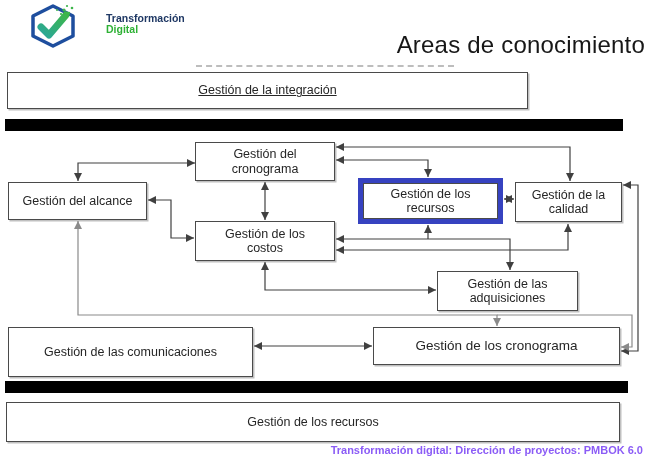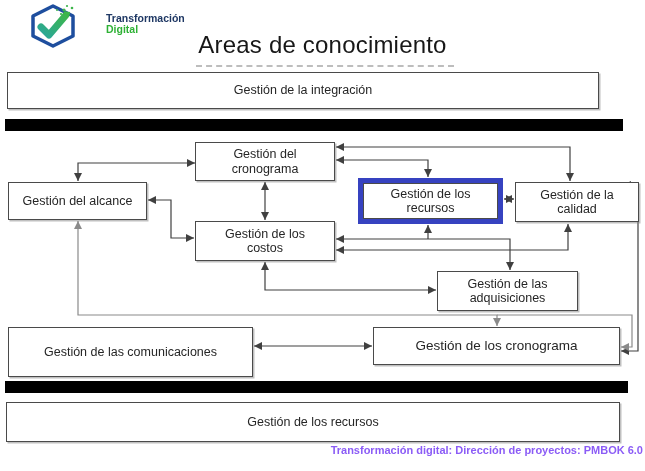--- a/index.html
+++ b/index.html
@@ -7,40 +7,40 @@
     position:relative;width:645px;height:471px;background:#ffffff;overflow:hidden;
     font-family:"Liberation Sans", sans-serif;
   }
   .box{
     position:absolute;box-sizing:border-box;background:#fff;
     border:1px solid #4a4a4a;box-shadow:1.5px 1.5px 0 rgba(130,130,130,.5);
     display:flex;align-items:center;justify-content:center;text-align:center;
     font-size:12.5px;line-height:14.5px;color:#262626;z-index:3;
   }
   .nowrap{white-space:nowrap;}
-  #b-integracion{left:7px;top:72px;width:592px;height:37px;}
+  #b-integracion{left:7px;top:72px;width:521px;height:37px;text-decoration:underline;}
   #b-cronograma{left:195px;top:142px;width:140px;height:39px;padding:0 13px;}
   #b-alcance{left:8px;top:182px;width:139px;height:38px;}
-  #b-calidad{left:515px;top:182px;width:124px;height:40px;padding:0 8px;}
+  #b-calidad{left:515px;top:182px;width:107px;height:40px;padding:0 8px;}
   #b-costos{left:195px;top:221px;width:140px;height:40px;padding:12px 22px;}
   #b-adquisiciones{left:437px;top:271px;width:141px;height:40px;padding:0 20px;}
   #b-comunicaciones{left:8px;top:327px;width:245px;height:50px;}
   #b-interesados{left:373px;top:327px;width:247px;height:38px;font-size:13.5px;}
   #b-riesgos{left:6px;top:402px;width:614px;height:40px;}
   #hl-recursos{
     position:absolute;left:358px;top:178px;width:145px;height:46px;box-sizing:border-box;
     border:5px solid #3642c0;z-index:4;background:#f97316;padding-left:33px;
   }
   #b-recursos{position:absolute;left:0;top:0;width:135px;height:36px;border:1px solid #4a4a4a;
     box-shadow:none;padding:0 9px;}
   .bar{position:absolute;background:#000;z-index:2;}
   #bar-top{left:5px;top:119px;width:618px;height:12px;}
   #bar-bottom{left:5px;top:381px;width:623px;height:12px;}
   #title{
-    position:absolute;left:0;top:31px;width:645px;text-align:center;
+    position:absolute;left:0;top:31px;width:645px;text-align:right;
     font-size:24px;color:#171717;z-index:2;letter-spacing:.2px;
   }
   #title-underline{
     position:absolute;left:196px;top:65px;width:258px;height:0;
     border-top:2px dashed #bdbdbd;z-index:1;
   }
   #footer{
     position:absolute;right:2px;top:444px;font-size:11px;font-weight:bold;color:#8b5cf6;
     white-space:nowrap;z-index:3;
   }

